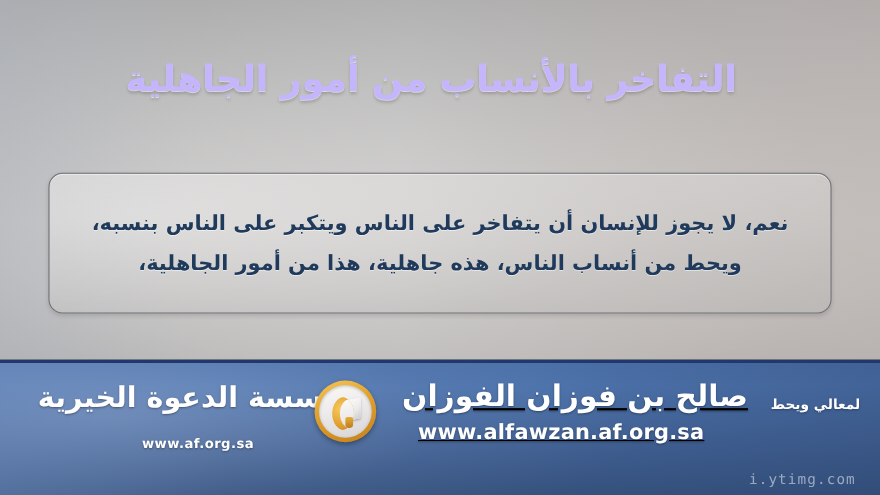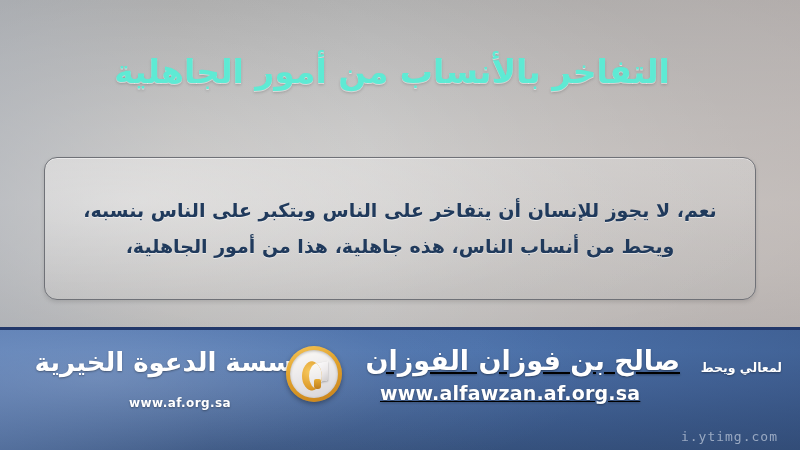--- a/index.html
+++ b/index.html
@@ -41,34 +41,34 @@
   
   .title {
     position: absolute;
     left: 0;
     top: 50px;
     width: 784px;
     text-align: center;
     font-size: 33px;
     font-weight: 700;
     line-height: 1.35;
-    color: #5eead4;
+    color: #c4b5fd;
     letter-spacing: 0;
     text-shadow: 0 1px 0 rgba(255,255,255,0.55), 0 2px 3px rgba(0,0,0,0.18);
     direction: rtl;
     white-space: nowrap;
   }
 
   
   .quote-box {
     position: absolute;
     left: 44px;
     top: 157px;
     width: 712px;
-    height: 143px;
+    height: 128px;
     box-sizing: border-box;
     border: 1px solid #6f7177;
     border-radius: 13px;
     background:
       radial-gradient(120% 160% at 12% 30%, rgba(255,255,255,0.34) 0%, rgba(255,255,255,0.05) 55%, rgba(255,255,255,0) 80%),
       linear-gradient(180deg, rgba(214,212,211,0.55) 0%, rgba(199,197,196,0.40) 55%, rgba(186,184,183,0.45) 100%);
     box-shadow:
       inset 0 1px 0 rgba(255,255,255,0.45),
       0 2px 4px rgba(0,0,0,0.13);
     display: flex;

